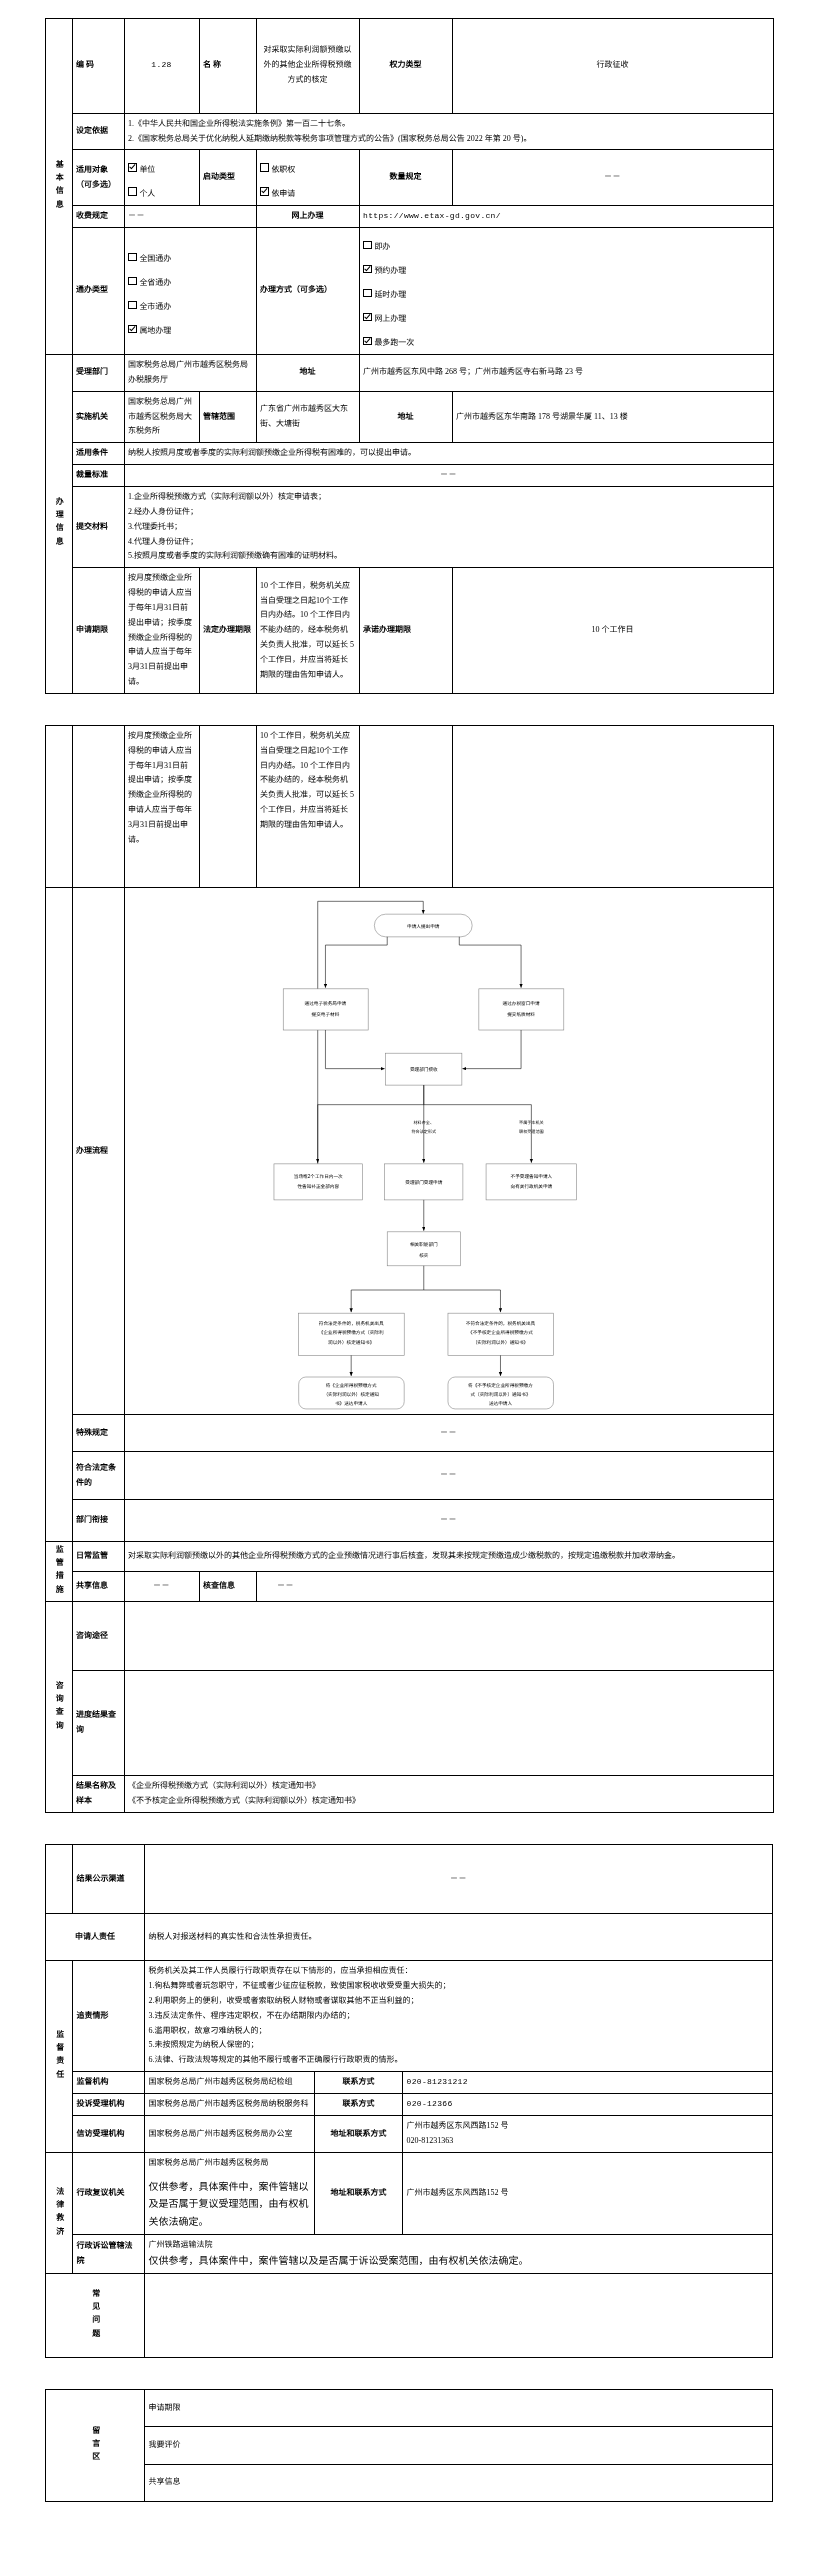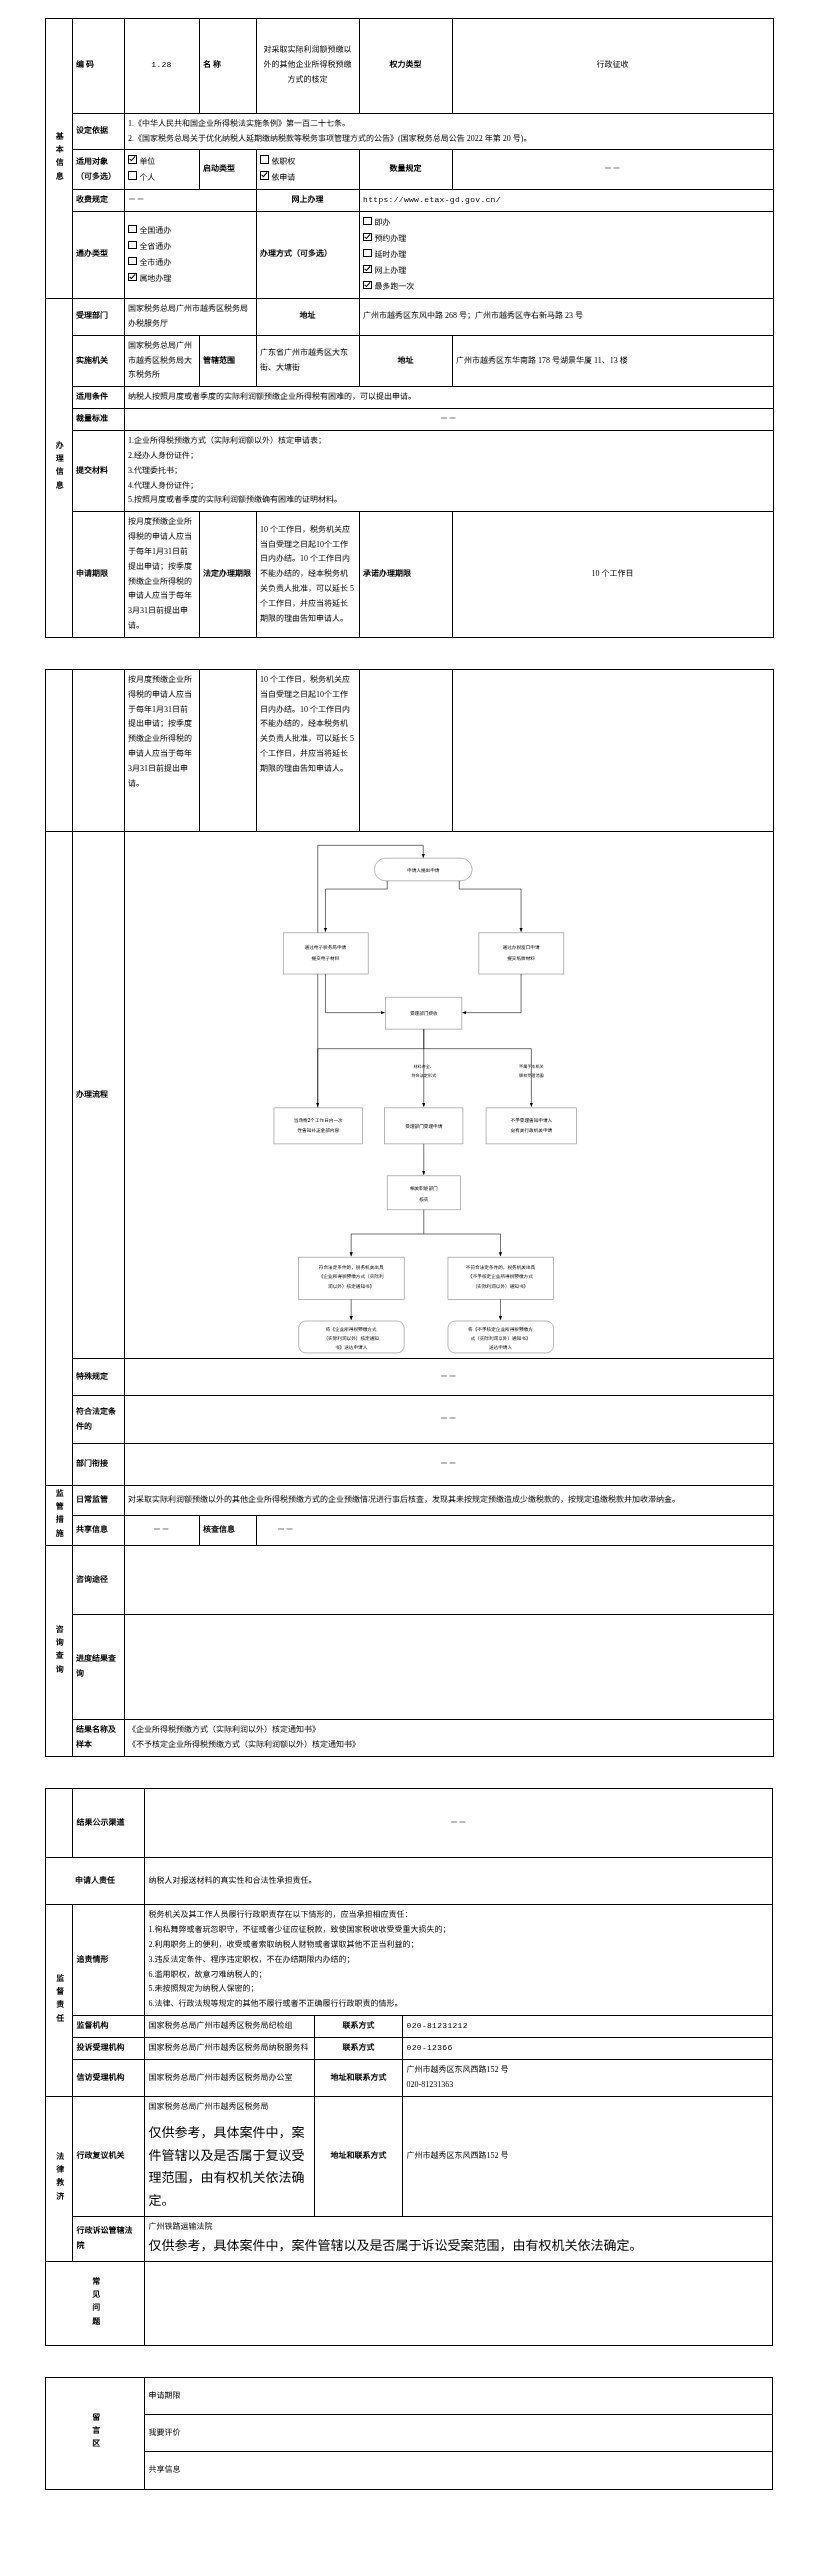--- a/index.html
+++ b/index.html
@@ -52,22 +52,22 @@
   }
   .rowlabel-wide{
     text-align:center;
     font-weight:bold;
     font-size:9px;
   }
   .ctr{text-align:center;}
   .lft{text-align:left;}
   .mono{font-family:"Liberation Mono","DejaVu Sans Mono",monospace;font-size:7.7px;letter-spacing:0.3px;margin-top:12px;}
   .dash{text-align:center;font-size:8.8px;letter-spacing:0.5px;}
-  .narrowtxt{font-size:13px;line-height:1.75;}
-  .chk{display:block;font-size:8px;line-height:2.0;white-space:nowrap;}
+  .narrowtxt{font-size:10px;line-height:1.75;}
+  .chk{display:block;font-size:8px;line-height:2.0;white-space:nowrap;margin-top:8px;}
   .chk .bx{
     display:inline-block;width:6.7px;height:6.7px;
     border:0.7px solid #000;margin-right:2.6px;
     position:relative;top:0.5px;background:#fff;
   }
   .chk.on .bx::after{
     content:"";position:absolute;left:1.5px;top:-1px;
     width:2.1px;height:4.6px;border:solid #000;border-width:0 0.9px 0.9px 0;
     transform:rotate(42deg);
   }

